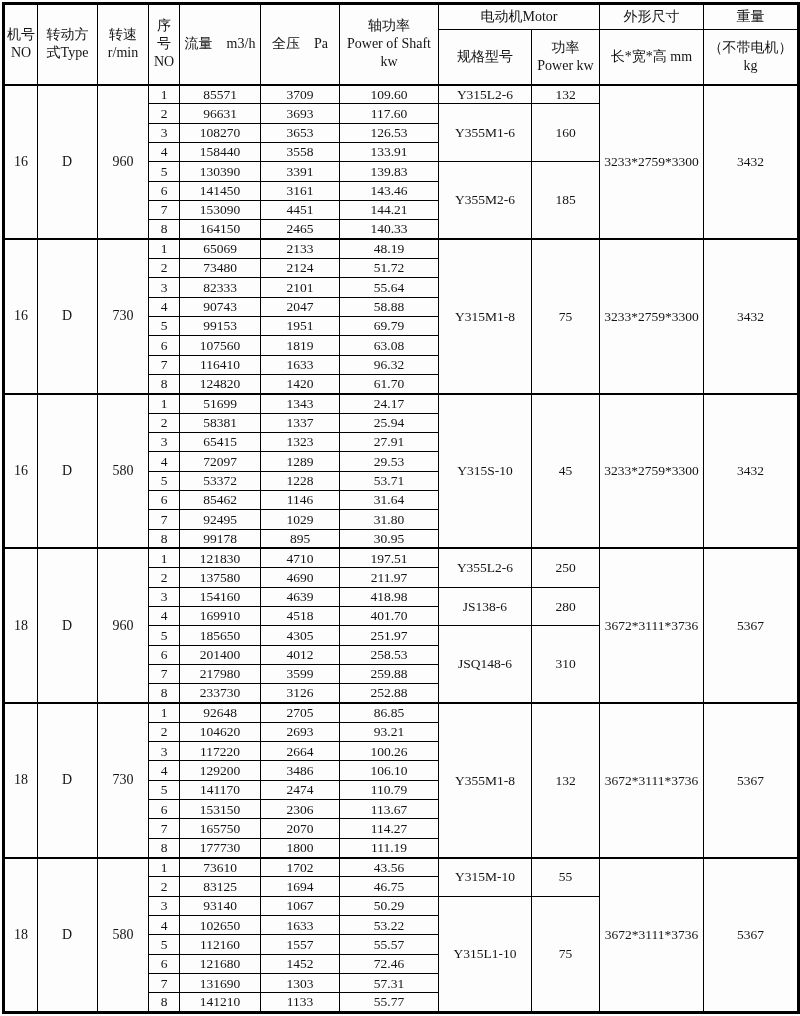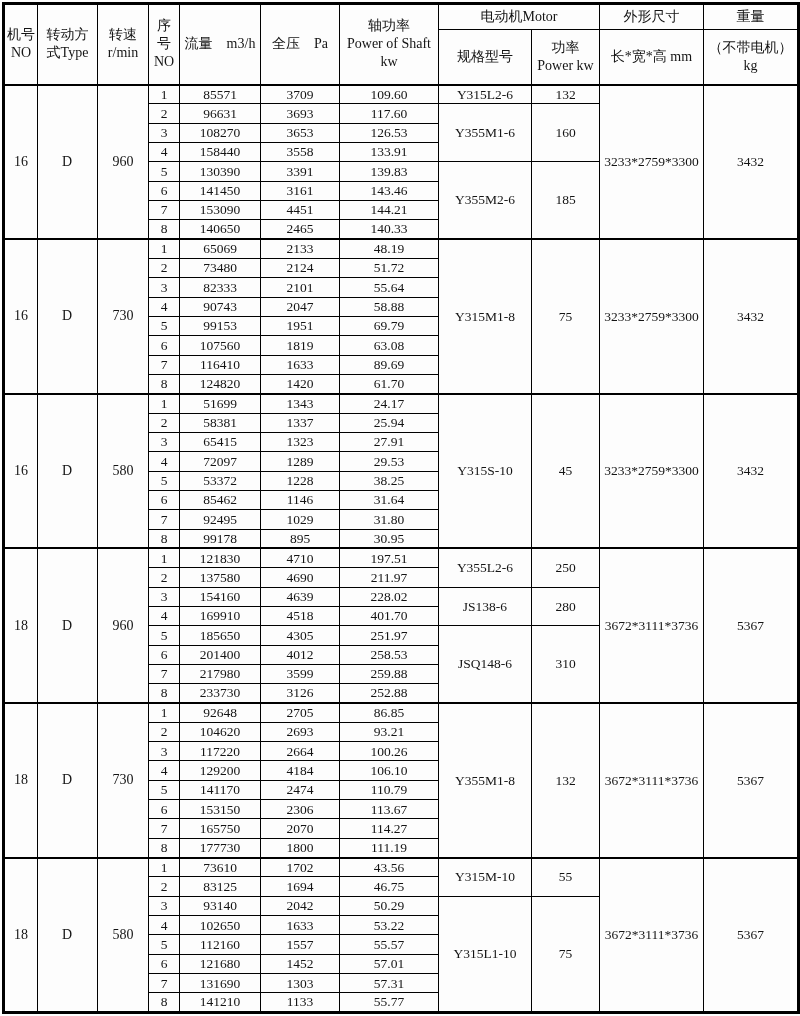--- a/index.html
+++ b/index.html
@@ -137,21 +137,21 @@
           <td data-name="shaft-power-cell">143.46</td>
         </tr>
         <tr data-name="table-row">
           <td data-name="serial-no-cell">7</td>
           <td data-name="flow-cell">153090</td>
           <td data-name="pressure-cell">4451</td>
           <td data-name="shaft-power-cell">144.21</td>
         </tr>
         <tr data-name="table-row">
           <td data-name="serial-no-cell">8</td>
-          <td data-name="flow-cell">140650</td>
+          <td data-name="flow-cell">164150</td>
           <td data-name="pressure-cell">2465</td>
           <td data-name="shaft-power-cell">140.33</td>
         </tr>
         <tr data-name="table-row" class="block-start">
           <td rowspan="8" data-name="machine-no-cell">16</td>
           <td rowspan="8" data-name="drive-type-cell">D</td>
           <td rowspan="8" data-name="speed-cell">730</td>
           <td data-name="serial-no-cell">1</td>
           <td data-name="flow-cell">65069</td>
           <td data-name="pressure-cell">2133</td>
@@ -188,21 +188,21 @@
         <tr data-name="table-row">
           <td data-name="serial-no-cell">6</td>
           <td data-name="flow-cell">107560</td>
           <td data-name="pressure-cell">1819</td>
           <td data-name="shaft-power-cell">63.08</td>
         </tr>
         <tr data-name="table-row">
           <td data-name="serial-no-cell">7</td>
           <td data-name="flow-cell">116410</td>
           <td data-name="pressure-cell">1633</td>
-          <td data-name="shaft-power-cell">89.69</td>
+          <td data-name="shaft-power-cell">96.32</td>
         </tr>
         <tr data-name="table-row">
           <td data-name="serial-no-cell">8</td>
           <td data-name="flow-cell">124820</td>
           <td data-name="pressure-cell">1420</td>
           <td data-name="shaft-power-cell">61.70</td>
         </tr>
         <tr data-name="table-row" class="block-start">
           <td rowspan="8" data-name="machine-no-cell">16</td>
           <td rowspan="8" data-name="drive-type-cell">D</td>
@@ -231,21 +231,21 @@
         <tr data-name="table-row">
           <td data-name="serial-no-cell">4</td>
           <td data-name="flow-cell">72097</td>
           <td data-name="pressure-cell">1289</td>
           <td data-name="shaft-power-cell">29.53</td>
         </tr>
         <tr data-name="table-row">
           <td data-name="serial-no-cell">5</td>
           <td data-name="flow-cell">53372</td>
           <td data-name="pressure-cell">1228</td>
-          <td data-name="shaft-power-cell">38.25</td>
+          <td data-name="shaft-power-cell">53.71</td>
         </tr>
         <tr data-name="table-row">
           <td data-name="serial-no-cell">6</td>
           <td data-name="flow-cell">85462</td>
           <td data-name="pressure-cell">1146</td>
           <td data-name="shaft-power-cell">31.64</td>
         </tr>
         <tr data-name="table-row">
           <td data-name="serial-no-cell">7</td>
           <td data-name="flow-cell">92495</td>
@@ -274,21 +274,21 @@
         <tr data-name="table-row">
           <td data-name="serial-no-cell">2</td>
           <td data-name="flow-cell">137580</td>
           <td data-name="pressure-cell">4690</td>
           <td data-name="shaft-power-cell">211.97</td>
         </tr>
         <tr data-name="table-row">
           <td data-name="serial-no-cell">3</td>
           <td data-name="flow-cell">154160</td>
           <td data-name="pressure-cell">4639</td>
-          <td data-name="shaft-power-cell">228.02</td>
+          <td data-name="shaft-power-cell">418.98</td>
           <td rowspan="2" data-name="motor-model-cell">JS138-6</td>
           <td rowspan="2" data-name="motor-power-cell">280</td>
         </tr>
         <tr data-name="table-row">
           <td data-name="serial-no-cell">4</td>
           <td data-name="flow-cell">169910</td>
           <td data-name="pressure-cell">4518</td>
           <td data-name="shaft-power-cell">401.70</td>
         </tr>
         <tr data-name="table-row">
@@ -338,21 +338,21 @@
         </tr>
         <tr data-name="table-row">
           <td data-name="serial-no-cell">3</td>
           <td data-name="flow-cell">117220</td>
           <td data-name="pressure-cell">2664</td>
           <td data-name="shaft-power-cell">100.26</td>
         </tr>
         <tr data-name="table-row">
           <td data-name="serial-no-cell">4</td>
           <td data-name="flow-cell">129200</td>
-          <td data-name="pressure-cell">4184</td>
+          <td data-name="pressure-cell">3486</td>
           <td data-name="shaft-power-cell">106.10</td>
         </tr>
         <tr data-name="table-row">
           <td data-name="serial-no-cell">5</td>
           <td data-name="flow-cell">141170</td>
           <td data-name="pressure-cell">2474</td>
           <td data-name="shaft-power-cell">110.79</td>
         </tr>
         <tr data-name="table-row">
           <td data-name="serial-no-cell">6</td>
@@ -387,42 +387,42 @@
         </tr>
         <tr data-name="table-row">
           <td data-name="serial-no-cell">2</td>
           <td data-name="flow-cell">83125</td>
           <td data-name="pressure-cell">1694</td>
           <td data-name="shaft-power-cell">46.75</td>
         </tr>
         <tr data-name="table-row">
           <td data-name="serial-no-cell">3</td>
           <td data-name="flow-cell">93140</td>
-          <td data-name="pressure-cell">2042</td>
+          <td data-name="pressure-cell">1067</td>
           <td data-name="shaft-power-cell">50.29</td>
           <td rowspan="6" data-name="motor-model-cell">Y315L1-10</td>
           <td rowspan="6" data-name="motor-power-cell">75</td>
         </tr>
         <tr data-name="table-row">
           <td data-name="serial-no-cell">4</td>
           <td data-name="flow-cell">102650</td>
           <td data-name="pressure-cell">1633</td>
           <td data-name="shaft-power-cell">53.22</td>
         </tr>
         <tr data-name="table-row">
           <td data-name="serial-no-cell">5</td>
           <td data-name="flow-cell">112160</td>
           <td data-name="pressure-cell">1557</td>
           <td data-name="shaft-power-cell">55.57</td>
         </tr>
         <tr data-name="table-row">
           <td data-name="serial-no-cell">6</td>
           <td data-name="flow-cell">121680</td>
           <td data-name="pressure-cell">1452</td>
-          <td data-name="shaft-power-cell">57.01</td>
+          <td data-name="shaft-power-cell">72.46</td>
         </tr>
         <tr data-name="table-row">
           <td data-name="serial-no-cell">7</td>
           <td data-name="flow-cell">131690</td>
           <td data-name="pressure-cell">1303</td>
           <td data-name="shaft-power-cell">57.31</td>
         </tr>
         <tr data-name="table-row">
           <td data-name="serial-no-cell">8</td>
           <td data-name="flow-cell">141210</td>

